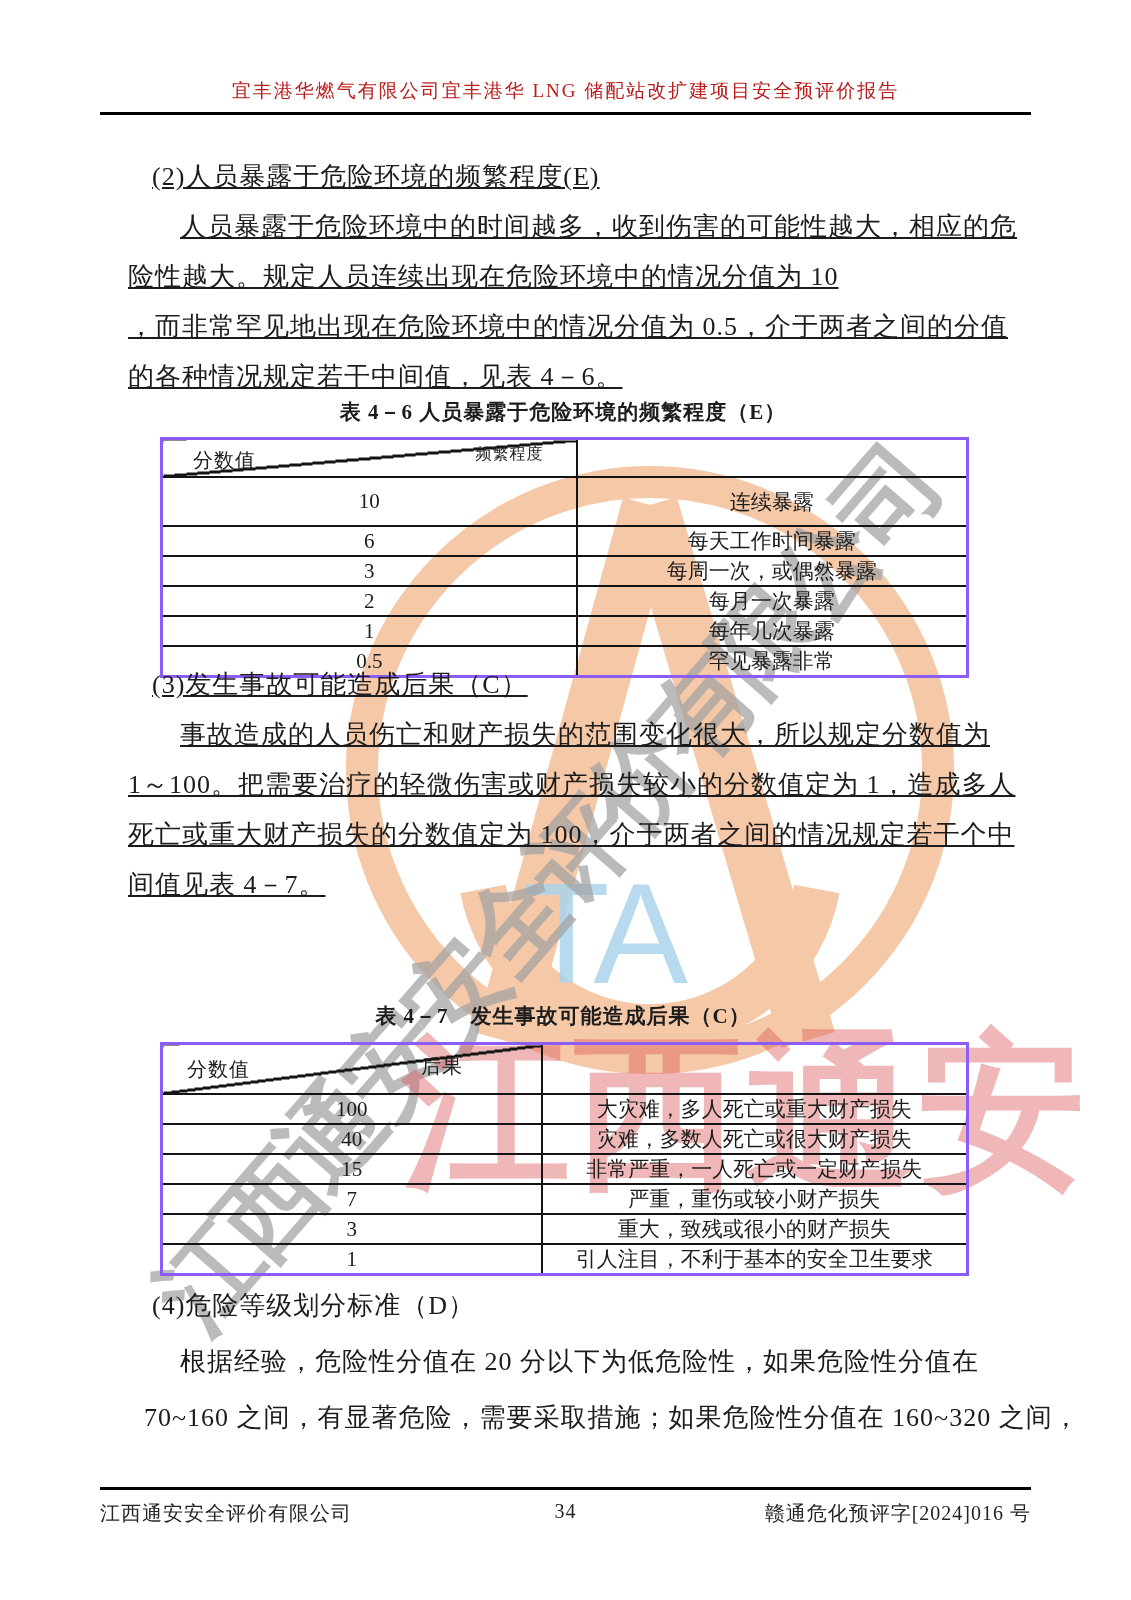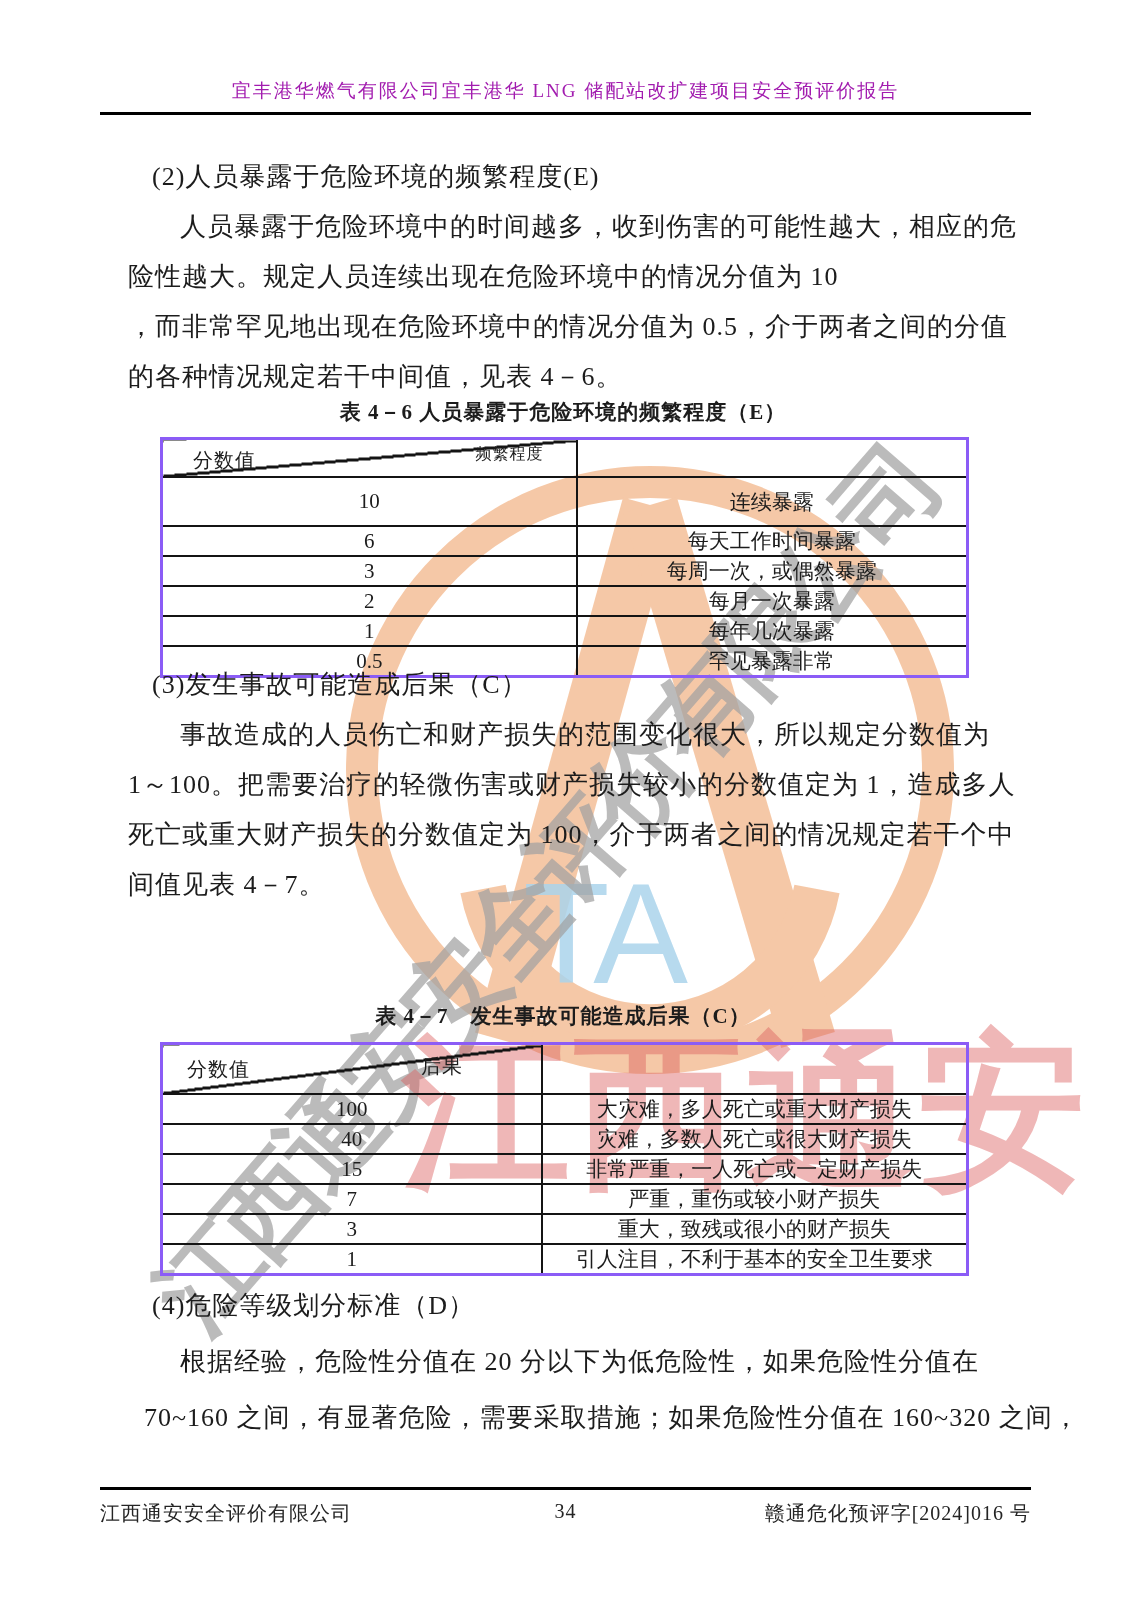--- a/index.html
+++ b/index.html
@@ -22,28 +22,28 @@
   .wm-red {
     position:absolute; left:402px; top:1028px;
     font-family:"Liberation Sans",sans-serif; font-weight:bold;
     font-size:168px; line-height:1; letter-spacing:4px; white-space:nowrap;
     color:rgba(219,96,96,.45);
   }
   
   .content { position:absolute; inset:0; z-index:1; }
   .hdr-title {
     position:absolute; top:78px; left:0; right:0; text-align:center;
-    font-size:19px; letter-spacing:2px; color:#a21caf;
+    font-size:19px; letter-spacing:2px; color:#b91c1c;
   }
   .rule { position:absolute; left:100px; width:931px; height:3px; background:#000; }
   .rule-top { top:112px; }
   .rule-bottom { top:1487px; }
 
   .sec { position:absolute; left:128px; width:880px; font-size:26px; letter-spacing:1px; }
-  .line { height:50px; line-height:50px; white-space:nowrap; }
+  .line { height:50px; line-height:50px; white-space:nowrap;text-decoration:underline; }
   .line56 { height:56px; line-height:56px; white-space:nowrap;margin-left:16px; }
   .sec-heading { margin-left:24px; }
   .indent { margin-left:52px; }
   #sec2 { top:152px; }
   #sec3 { top:660px; }
   #sec4 { top:1278px; }
 
   .tbl-caption {
     position:absolute; left:160px; width:806px; text-align:center;
     font-size:21px; font-weight:bold; letter-spacing:1px;

